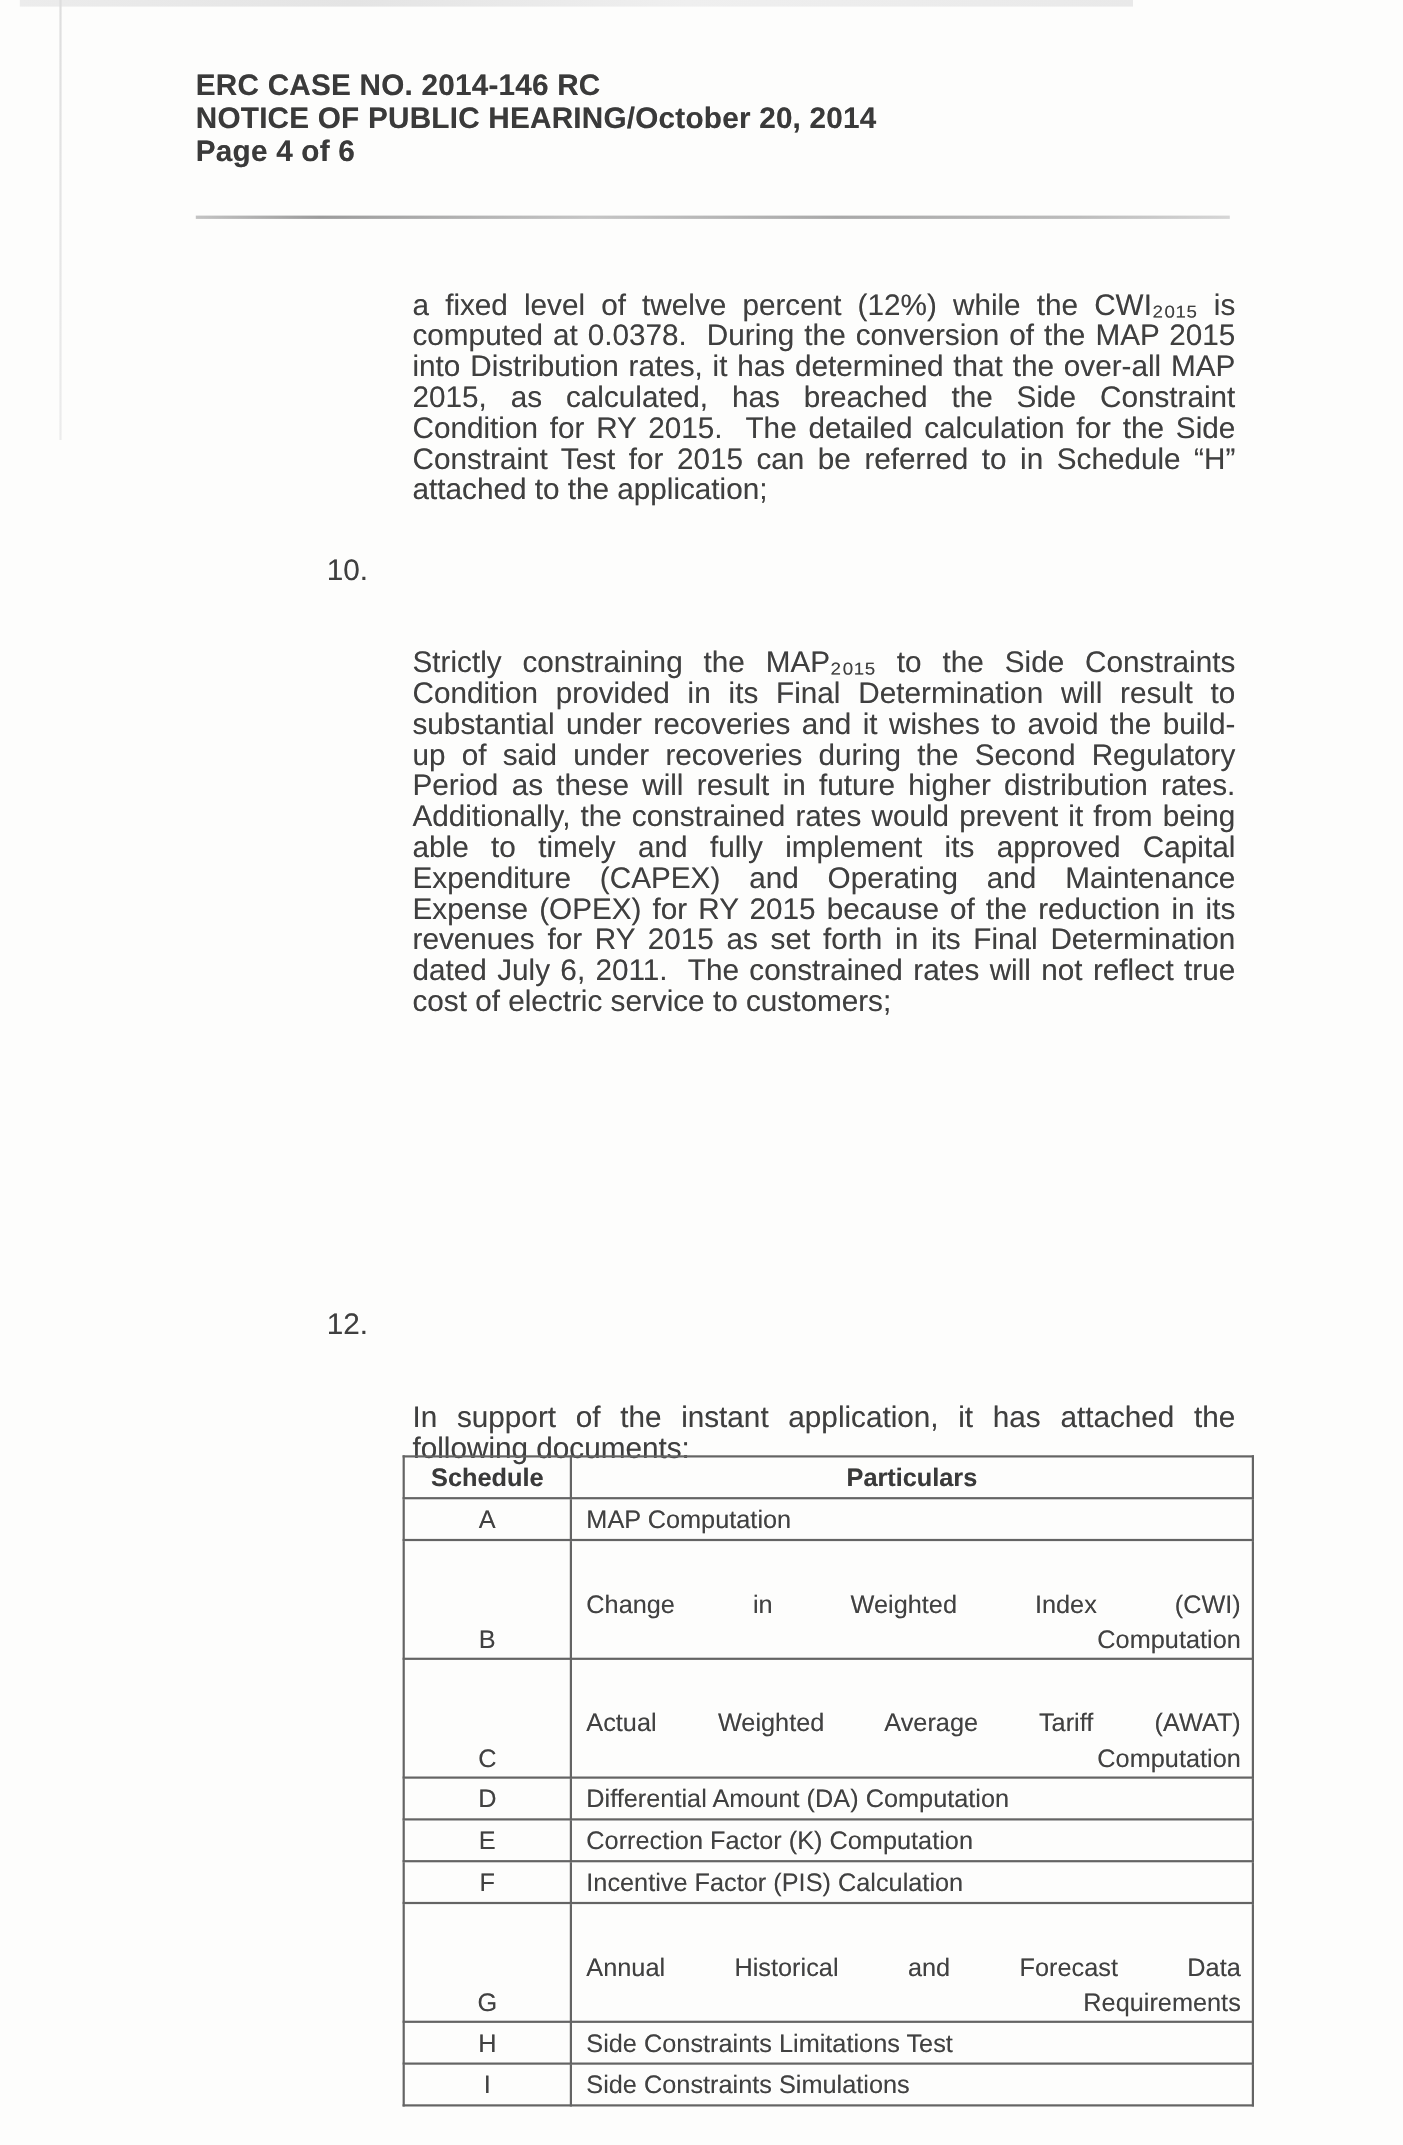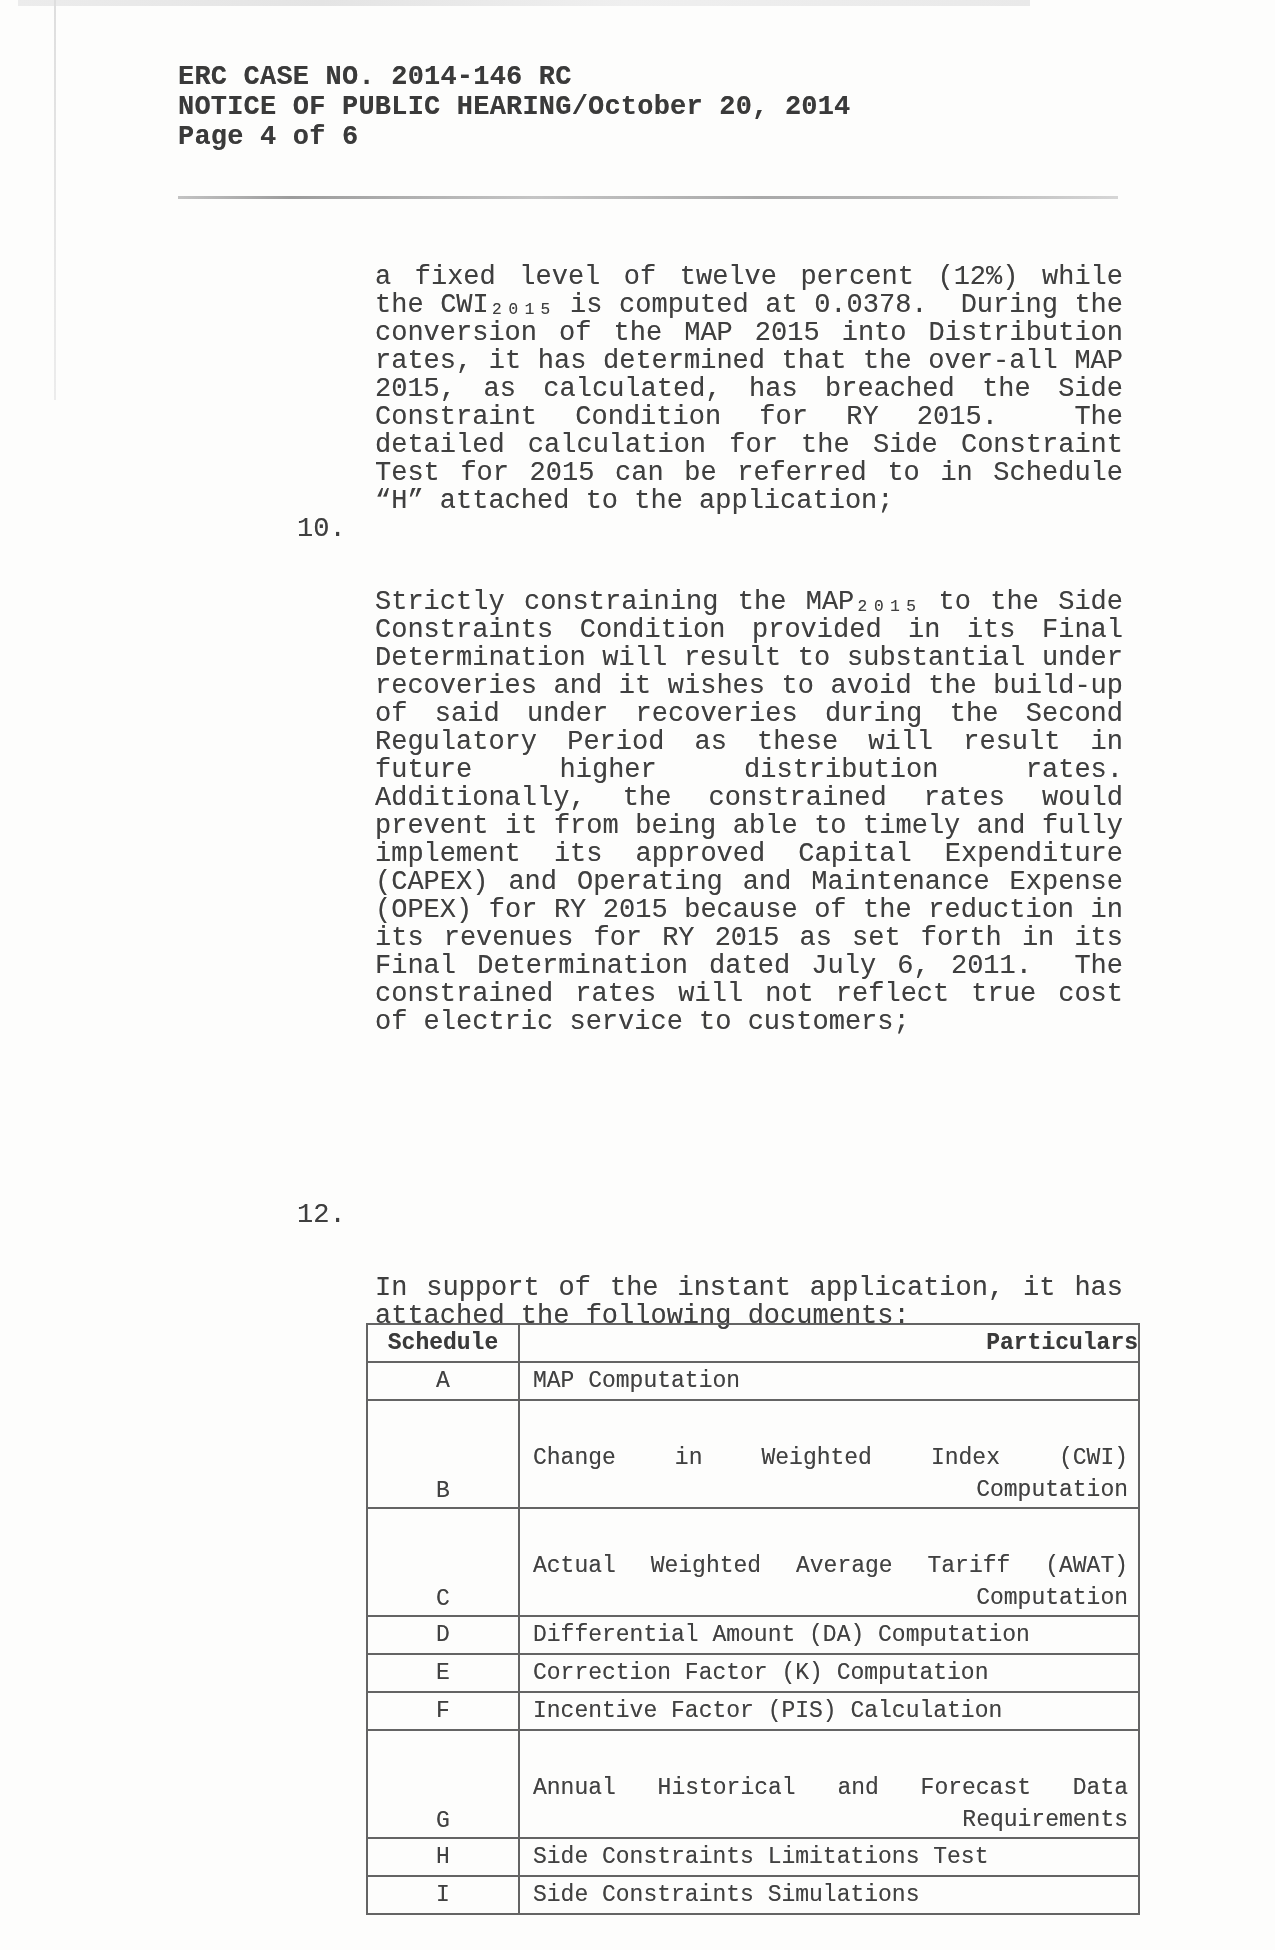--- a/index.html
+++ b/index.html
@@ -1,21 +1,21 @@
 <!DOCTYPE html>
 <html><head>
 <meta charset="utf-8">
 <style>
   html,body { margin:0; padding:0; background:#ffffff; }
   .page {
     position:relative;
     width:1275px; height:1950px;
     background:#fdfdfc;
     overflow:hidden;
-    font-family:Liberation Mono, monospace;
+    font-family:Liberation Sans, sans-serif;
     color:#3f3f3f;
   }
   
   .artifact-top {
     position:absolute; left:18px; top:0; width:1012px; height:6px;
     background:linear-gradient(90deg,#ececec 0%,#e4e4e4 30%,#efefef 60%,#e9e9e9 100%);
   }
   .artifact-left {
     position:absolute; left:54px; top:0; width:2px; height:400px;
     background:linear-gradient(180deg,#dedede 0%,#ececec 100%);
@@ -30,36 +30,36 @@
     position:absolute; left:178px; top:196px; width:940px; height:3px;
     background:linear-gradient(90deg,#c3c3c3 0%,#9c9c9c 12%,#c5c5c5 38%,#a9a9a9 62%,#bcbcbc 85%,#d6d6d6 100%);
   }
   .para {
     position:absolute; left:375px; width:748px;
     font-size:27px; line-height:28px;
     text-align:justify; white-space:pre-wrap;
     text-shadow:0 0 0.4px rgba(60,60,60,0.45);
   }
   .para-num {
-    position:absolute; left:-78px; top:0; white-space:normal;margin-top:11px;
+    position:absolute; left:-78px; top:0; white-space:normal;
   }
   .schedule-table {
     position:absolute; left:366px; top:1323px; width:772px;
     border-collapse:collapse; table-layout:fixed;
     font-size:23px; color:#414141;
     text-shadow:0 0 0.4px rgba(60,60,60,0.45);
   }
   .schedule-table col.c1 { width:152px; }
   .schedule-table col.c2 { width:620px; }
   .schedule-table th, .schedule-table td {
     border:2px solid #646464; padding:0;
   }
   .schedule-table th { font-weight:bold; color:#3a3a3a; height:36px; }
   .schedule-table th.sched { text-align:center; }
-  .schedule-table th.part  { text-align:right; }
+  .schedule-table th.part  { text-align:center; }
   tr.single { height:38px; }
   tr.double { height:70px; }
   td.sched { text-align:center; vertical-align:middle; }
   tr.double td.sched { vertical-align:bottom; padding-bottom:3px; }
   td.part { padding:1px 10px 1px 13px; vertical-align:middle;border-radius:16px; }
   .jline  { text-align:justify; text-align-last:justify; line-height:32px;margin-top:40px; }
   .jline2 { text-align:right; line-height:32px; }
 </style>
 </head>
 <body>

